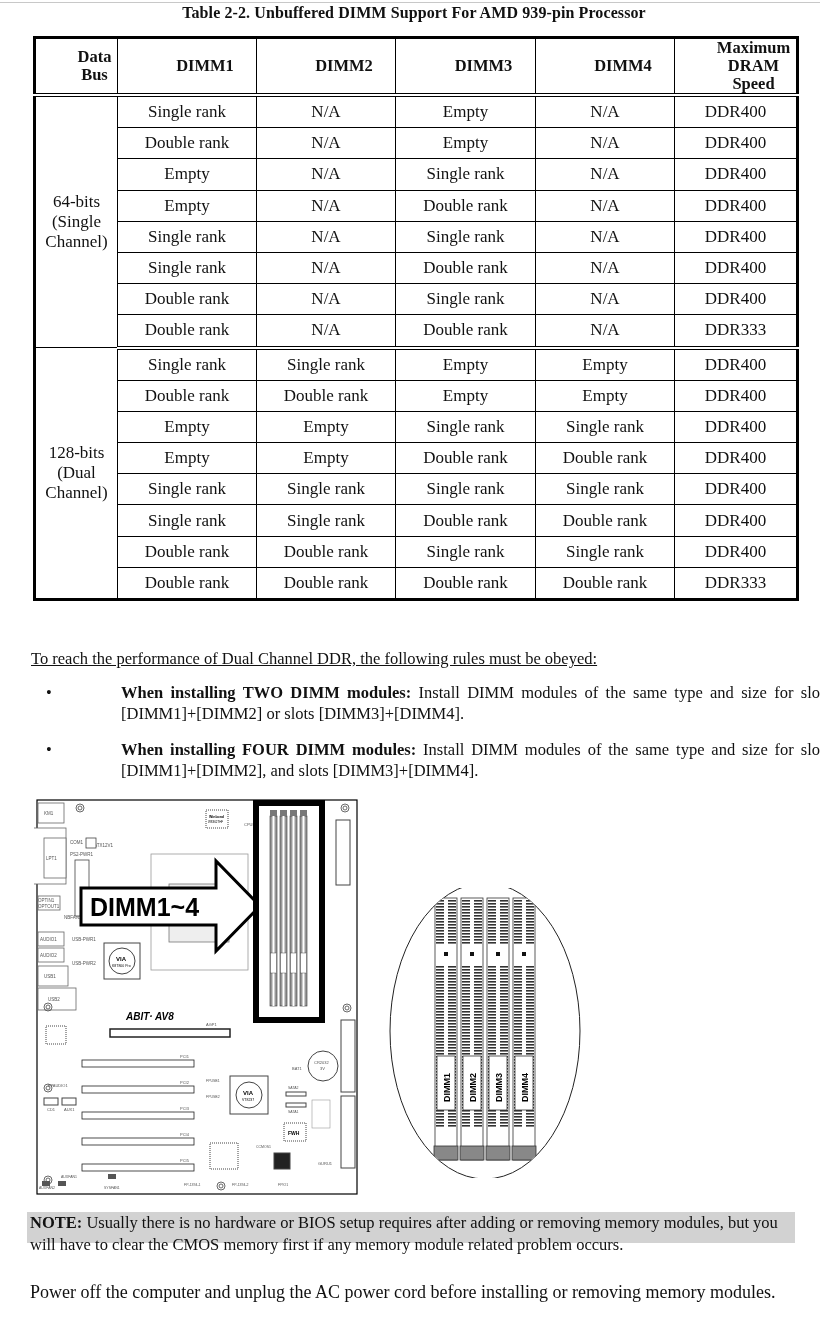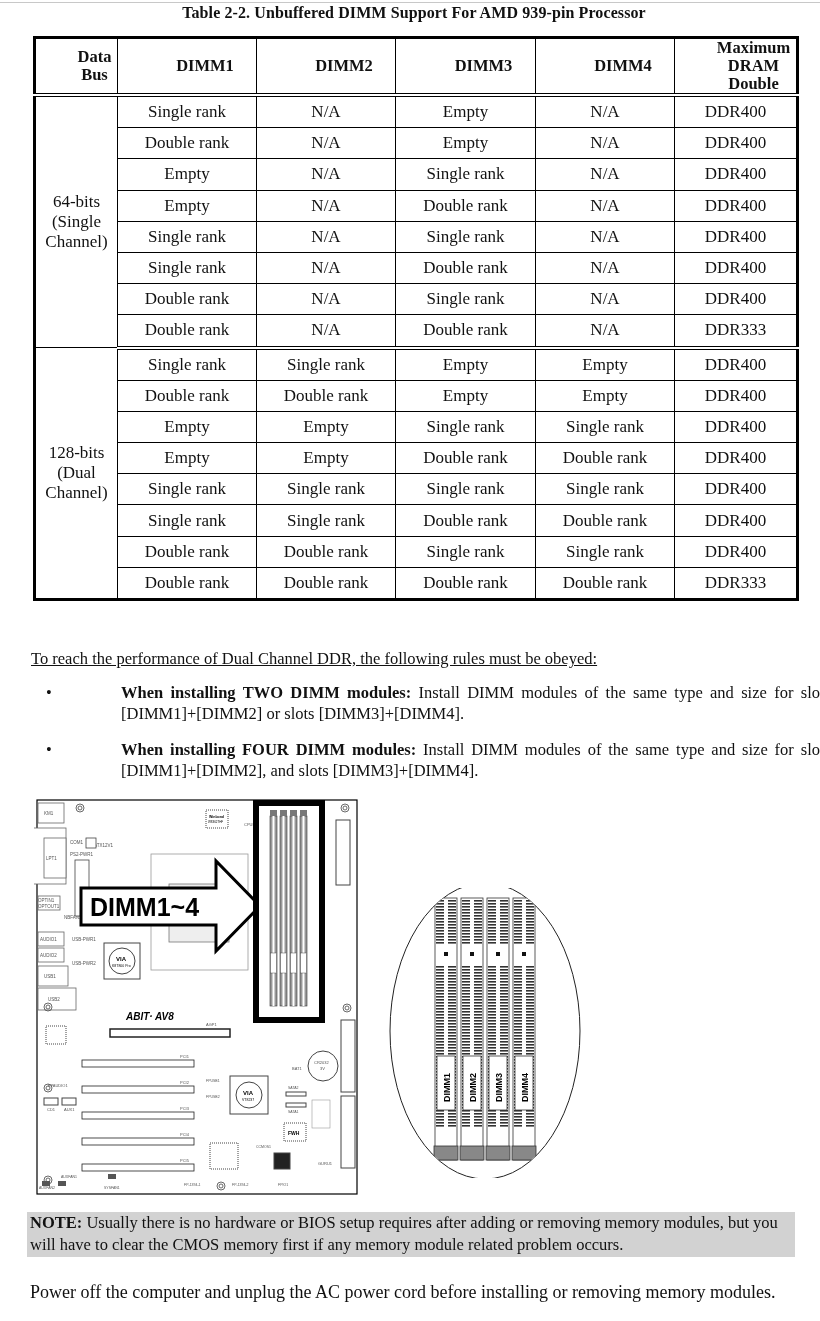--- a/index.html
+++ b/index.html
@@ -13,21 +13,21 @@
   table.dimm td, table.dimm th { border:1.6px solid #000; text-align:center; padding:0;
                font-size:17px; font-weight:normal; height:30.2px; line-height:18px; }
   table.dimm th { font-weight:bold; height:52px; font-size:16.5px;padding-left:36px; }
   table.dimm tr.hdr th { border-bottom:4px double #000; }
   table.dimm tr.grp-end td { border-bottom:4px double #000; }
   table.dimm td.bus { line-height:20px;border-radius:13px; }
   .para { position:absolute; left:31px; font-size:16.5px; line-height:21px; }
   .bullet { position:absolute; left:46px; font-size:16.5px; }
   .btext { position:absolute; left:81px; width:710px; font-size:16.5px; line-height:21px; text-align:justify;margin-left:40px; }
   .btext b { font-weight:bold; }
-  .note { position:absolute; left:27px; top:1212px; width:768px; height:45px; background:#d2d2d2;
+  .note { position:absolute; left:27px; top:1212px; width:768px; height:31px; background:#d2d2d2;
           font-size:16.5px; line-height:22px; padding-left:3px; box-sizing:border-box; }
   .note b { font-weight:bold; }
   .power { position:absolute; left:30px; top:1282px; font-size:18px; }
   svg text { font-family:"Liberation Sans", sans-serif; }
 </style>
 </head>
 <body>
 
 <div class="topline"></div>
 
@@ -44,21 +44,21 @@
   </colgroup>
   <thead>
     <tr class="hdr">
       <th>Data Bus</th>
       <th>DIMM1</th>
       <th>DIMM2</th>
       <th>DIMM3</th>
       <th>DIMM4</th>
       <th>
         <span>Maximum</span><br>
-        <span>DRAM Double</span>
+        <span>DRAM Speed</span>
       </th>
     </tr>
   </thead>
   <tbody id="tbody">
       <tr>
         <td class="bus" rowspan="8"><span>64-bits</span><br><span>(Single</span><br><span>Channel)</span></td>
         <td style="border-top: 0px;">Single rank</td>
         <td style="border-top: 0px;">N/A</td>
         <td style="border-top: 0px;">Empty</td>
         <td style="border-top: 0px;">N/A</td>

